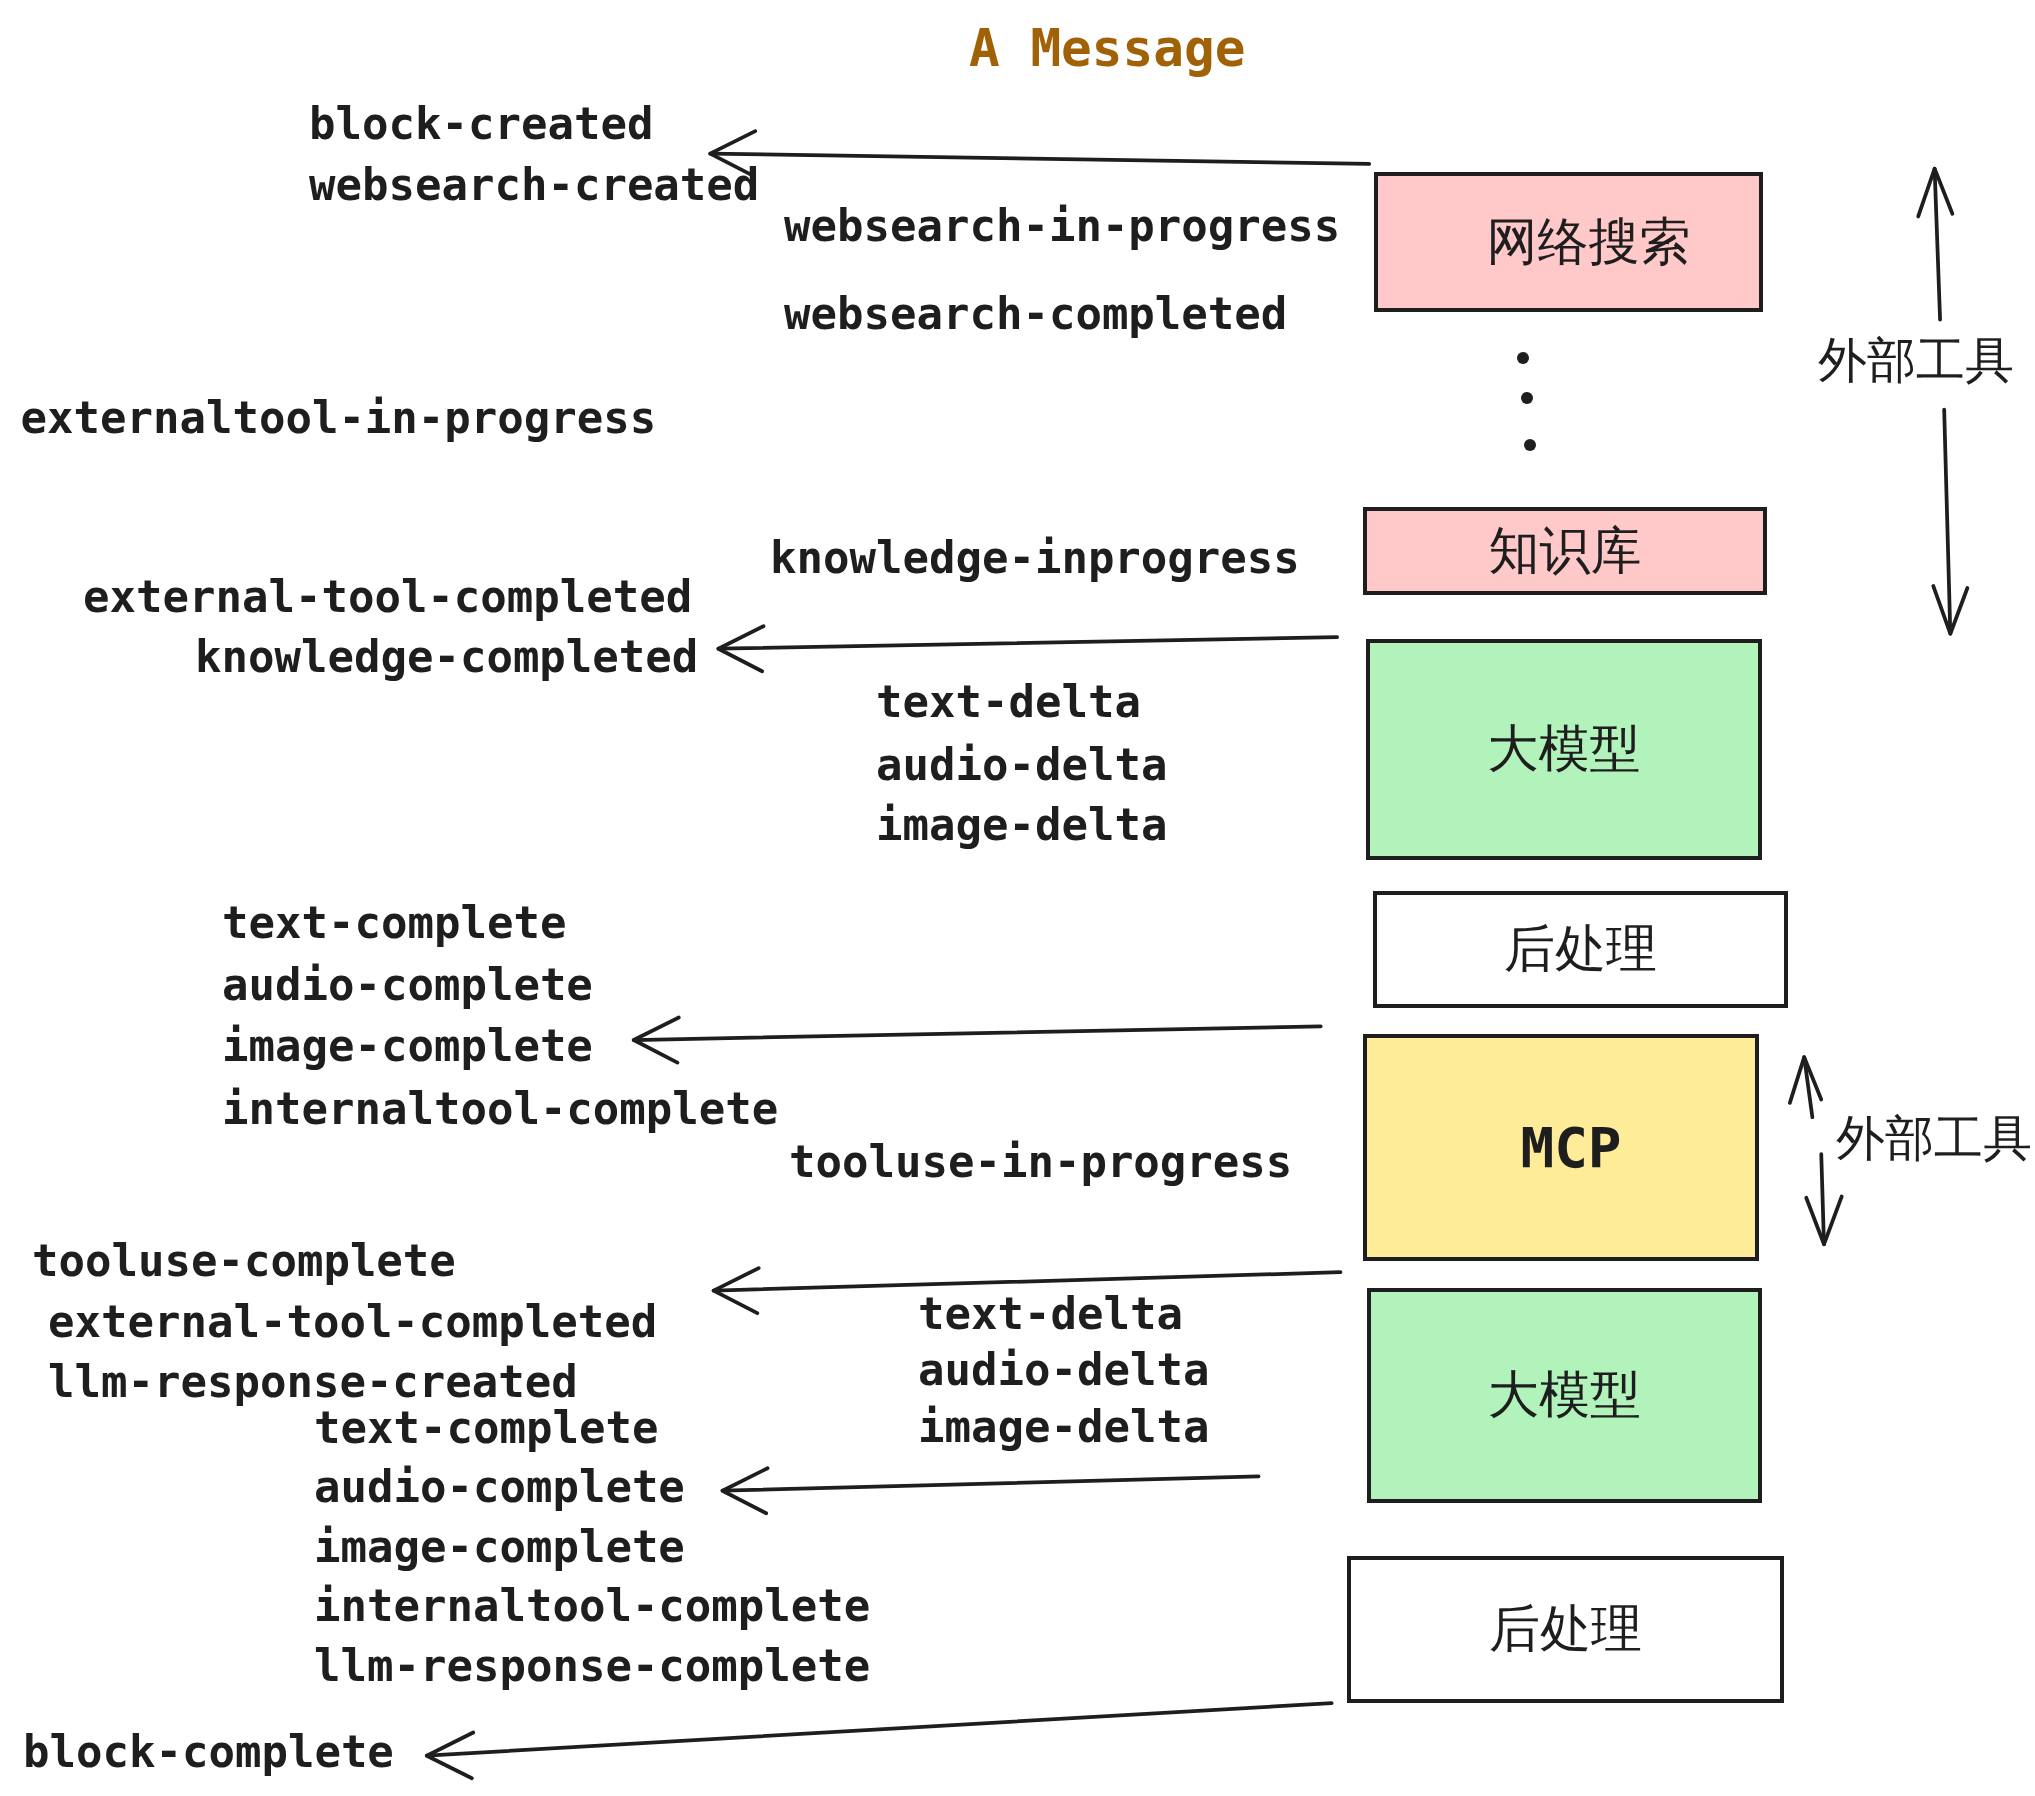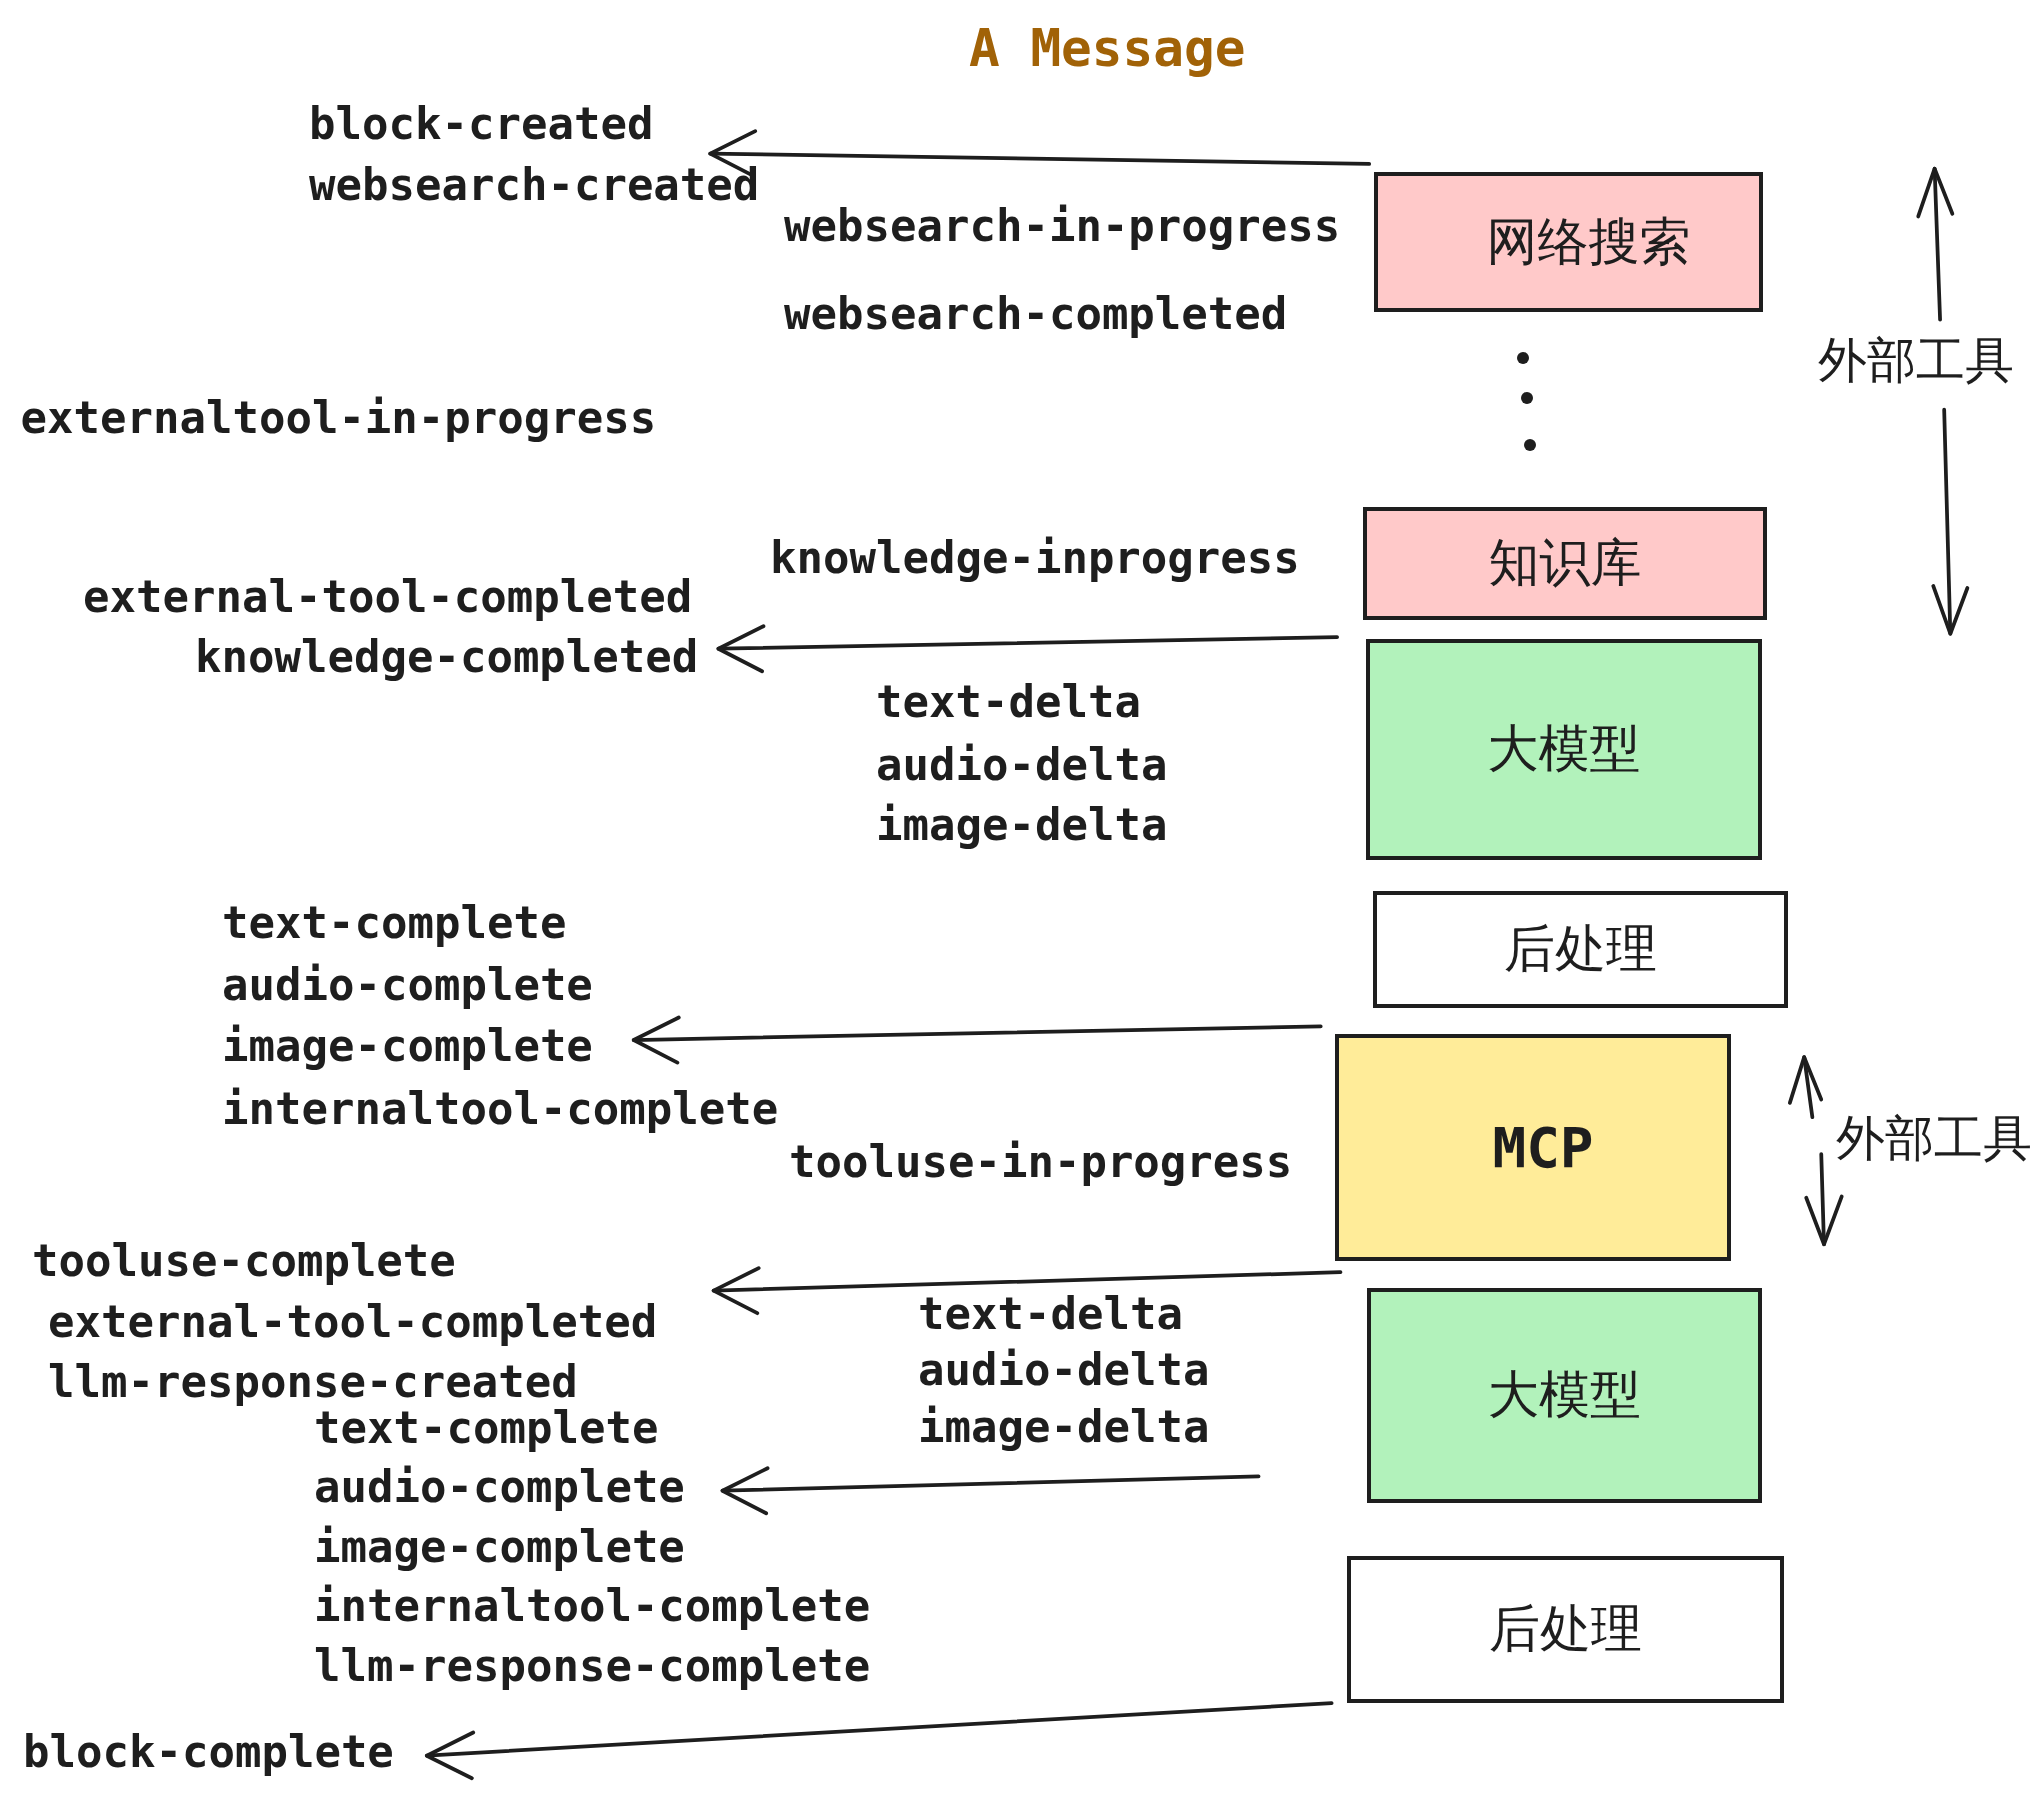--- a/index.html
+++ b/index.html
@@ -147,30 +147,30 @@
   <div class="event" style="left:314px;top:1427px">text-complete</div>
   <div class="event" style="left:314px;top:1486px">audio-complete</div>
   <div class="event" style="left:314px;top:1546px">image-complete</div>
   <div class="event" style="left:314px;top:1605px">internaltool-complete</div>
   <div class="event" style="left:23px;top:1751px">block-complete</div>
   <div class="event" style="left:314px;top:1665px">llm-response-complete</div>
 
   <div class="box" style="left: 1374px; top: 172px; width: 389px; height: 140px; background-color: rgb(255, 201, 201); padding-left: 40px;">
     <span class="box-label">网络搜索</span>
   </div>
-  <div class="box" style="left: 1363px; top: 507px; width: 404px; height: 113px; background-color: rgb(255, 201, 201);">
+  <div class="box" style="left: 1363px; top: 507px; width: 404px; height: 88px; background-color: rgb(255, 201, 201);">
     <span class="box-label">知识库</span>
   </div>
   <div class="box" style="left: 1366px; top: 639px; width: 396px; height: 221px; background-color: rgb(178, 242, 187);">
     <span class="box-label">大模型</span>
   </div>
   <div class="box" style="left: 1373px; top: 891px; width: 415px; height: 117px; background-color: rgb(255, 255, 255);">
     <span class="box-label">后处理</span>
   </div>
-  <div class="box" style="left: 1335px; top: 1034px; width: 396px; height: 227px; background-color: rgb(255, 236, 153); padding-left: 20px;">
+  <div class="box" style="left: 1363px; top: 1034px; width: 396px; height: 227px; background-color: rgb(255, 236, 153); padding-left: 20px;">
     <span class="box-label mono">MCP</span>
   </div>
   <div class="box" style="left: 1367px; top: 1288px; width: 395px; height: 215px; background-color: rgb(178, 242, 187);">
     <span class="box-label">大模型</span>
   </div>
   <div class="box" style="left: 1347px; top: 1556px; width: 437px; height: 147px; background-color: rgb(255, 255, 255);">
     <span class="box-label">后处理</span>
   </div>
 
   <div class="dot" style="left:1517px;top:352px"></div>

